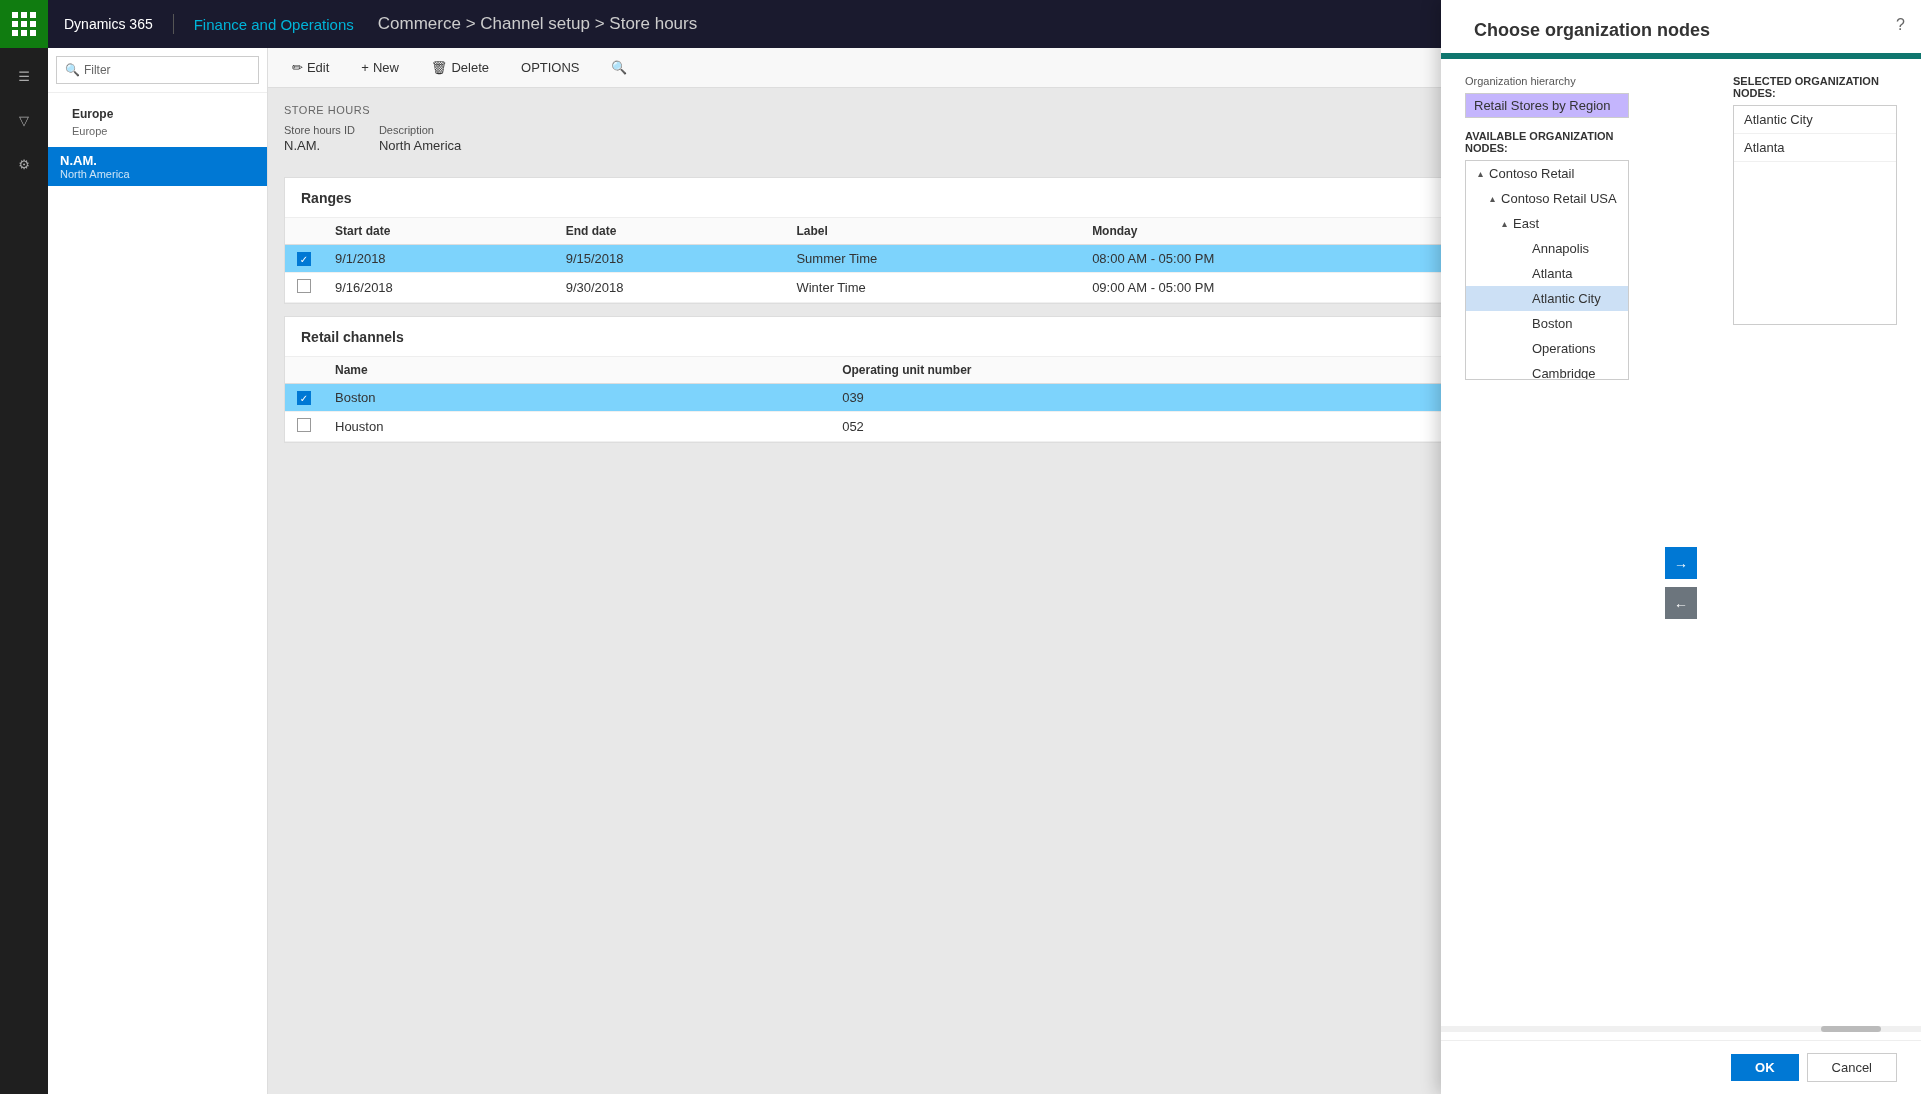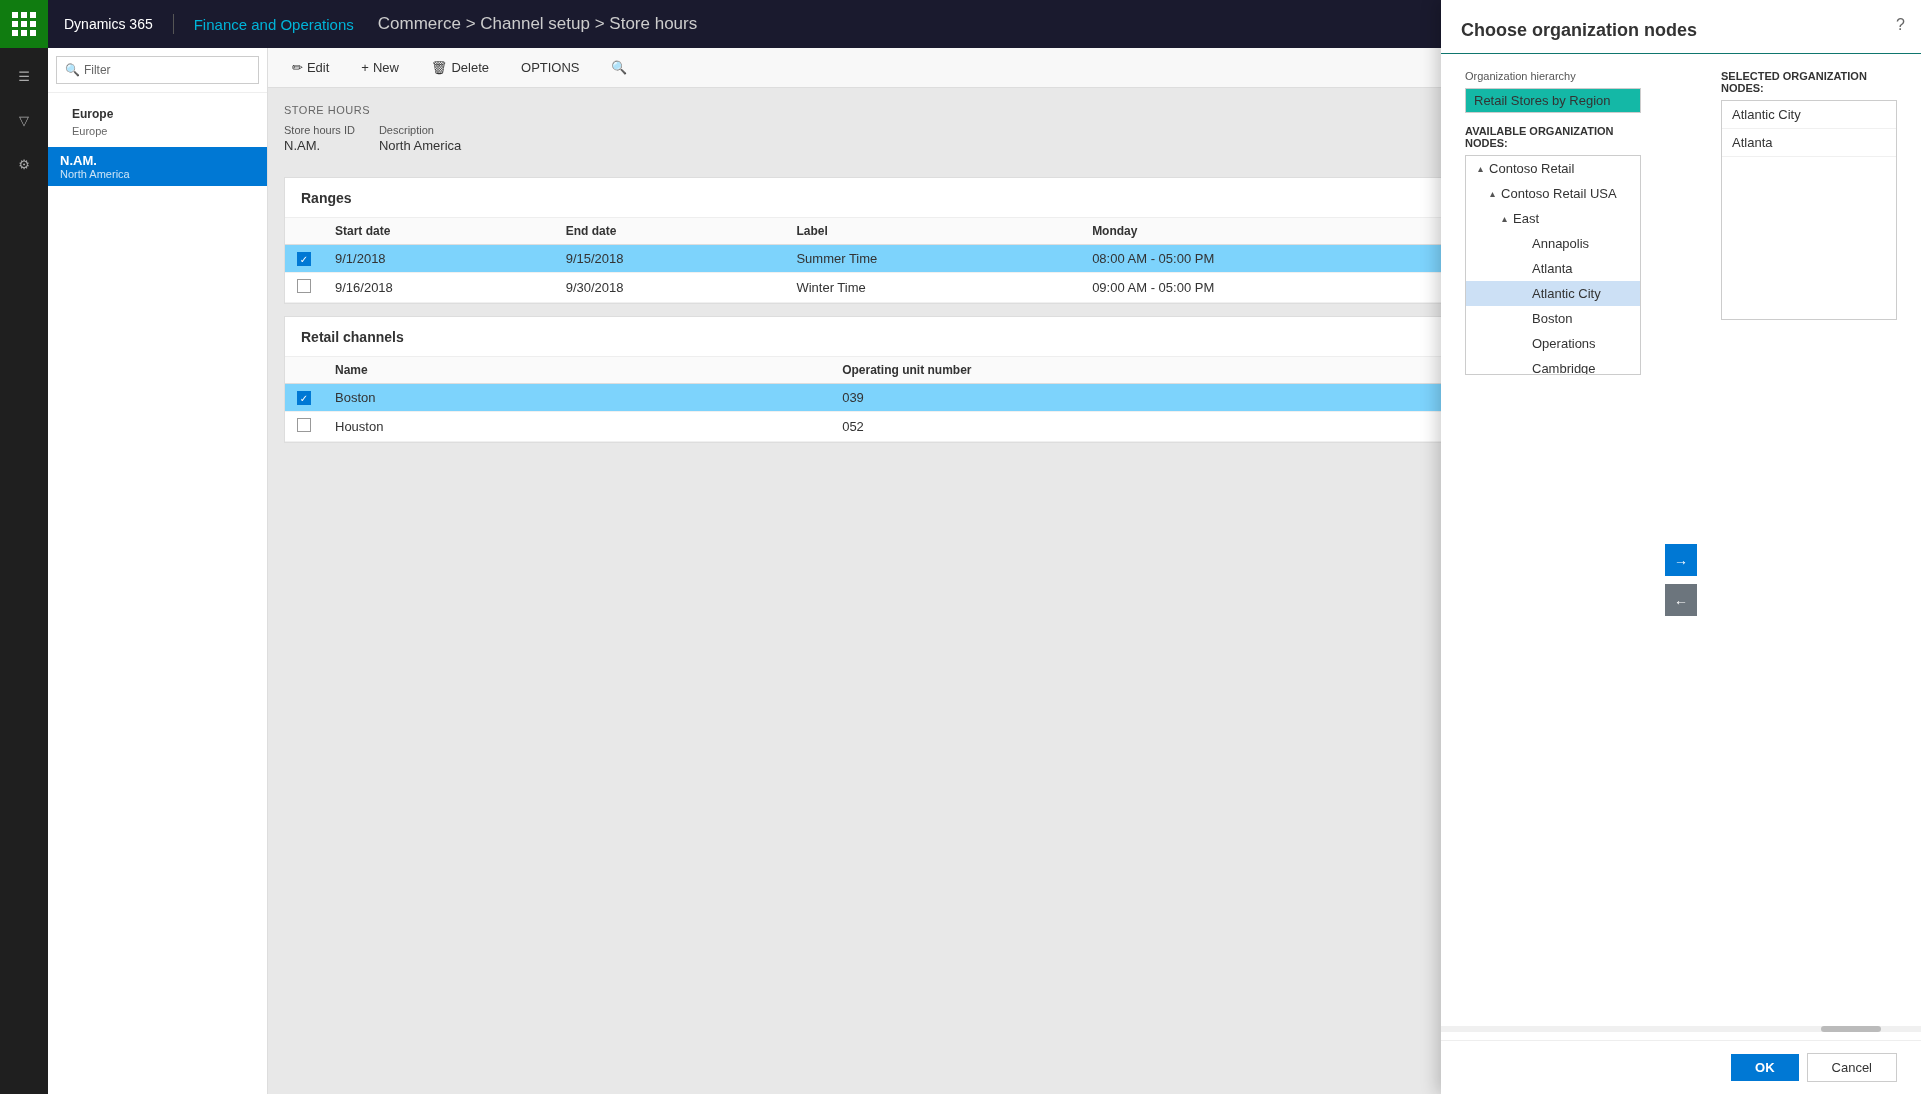--- a/index.html
+++ b/index.html
@@ -110,32 +110,32 @@
     .check-box.checked { background: #0078d4; border-color: #0078d4; }
     .check-box.checked::after { content: '✓'; color: white; font-size: 10px; display: block; text-align: center; line-height: 14px; }
 
     
     .modal-overlay {
       position: fixed; top: 0; right: 0; bottom: 0; width: 480px;
       background: white; box-shadow: -4px 0 16px rgba(0,0,0,0.2); z-index: 200;
       display: flex; flex-direction: column;
     }
     .modal-header {
-      padding: 20px 20px 12px; border-bottom: 1px solid #0f766e;
+      padding: 20px 33px 12px; border-bottom: 6px solid #0f766e;
       display: flex; align-items: center; justify-content: space-between;
     }
     .modal-title { font-size: 18px; font-weight: 600; color: #333; }
-    .modal-body { flex: 1; padding: 16px 24px; overflow-y: auto; display: flex; gap: 16px; }
+    .modal-body { flex: 1; padding: 16px 24px; overflow-y: auto; display: flex; gap: 28px; }
 
     
     .org-hierarchy-panel { flex: 1; }
     .org-hierarchy-label { font-size: 11px; color: #555; margin-bottom: 6px; }
     .org-hierarchy-input {
       width: 100%; padding: 4px 8px; border: 1px solid #ccc; font-size: 13px;
-      background: #14b8a6; color: #333; margin-bottom: 12px;
+      background: #c4b5fd; color: #333; margin-bottom: 12px;
     }
     .available-label {
       font-size: 11px; font-weight: 600; color: #333; text-transform: uppercase; margin-bottom: 6px;
     }
     .org-tree {
       border: 1px solid #ccc; height: 220px; overflow-y: auto; background: white;
     }
     .tree-item {
       padding: 5px 8px; cursor: pointer; display: flex; align-items: center; gap: 4px;
       font-size: 13px; color: #333;

